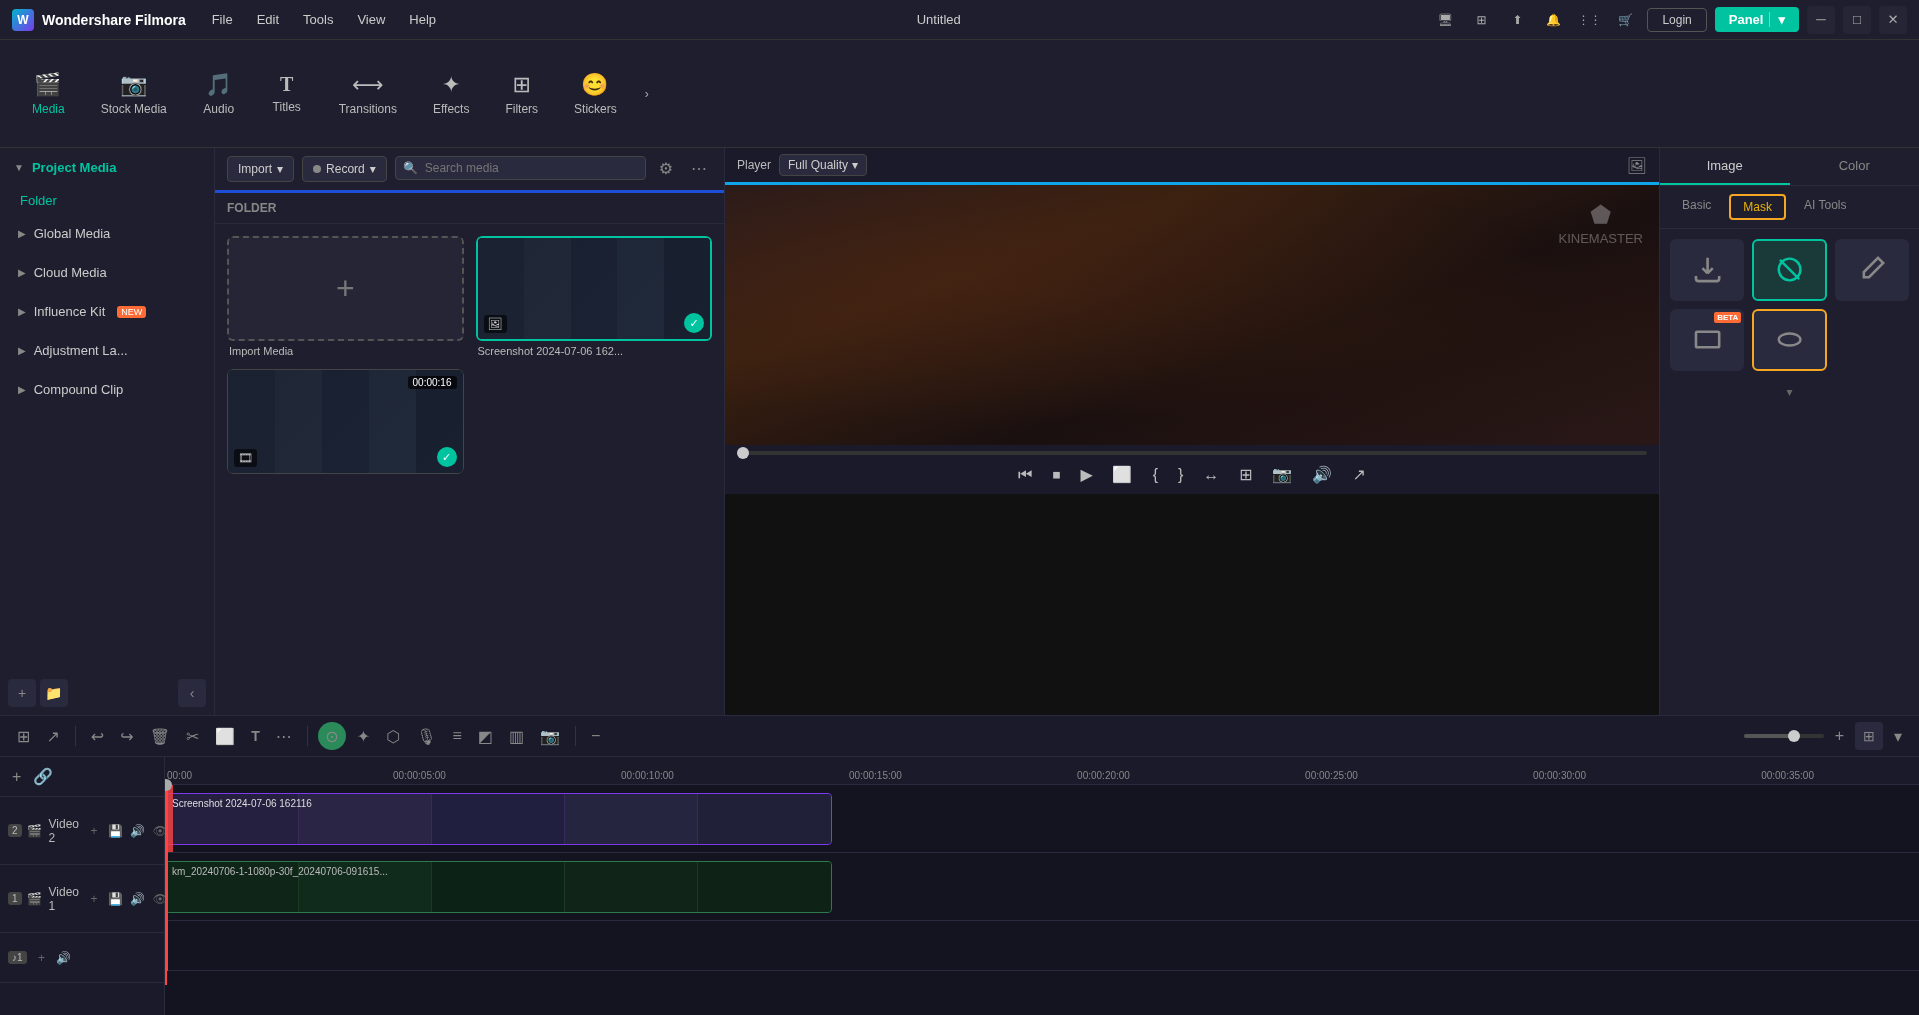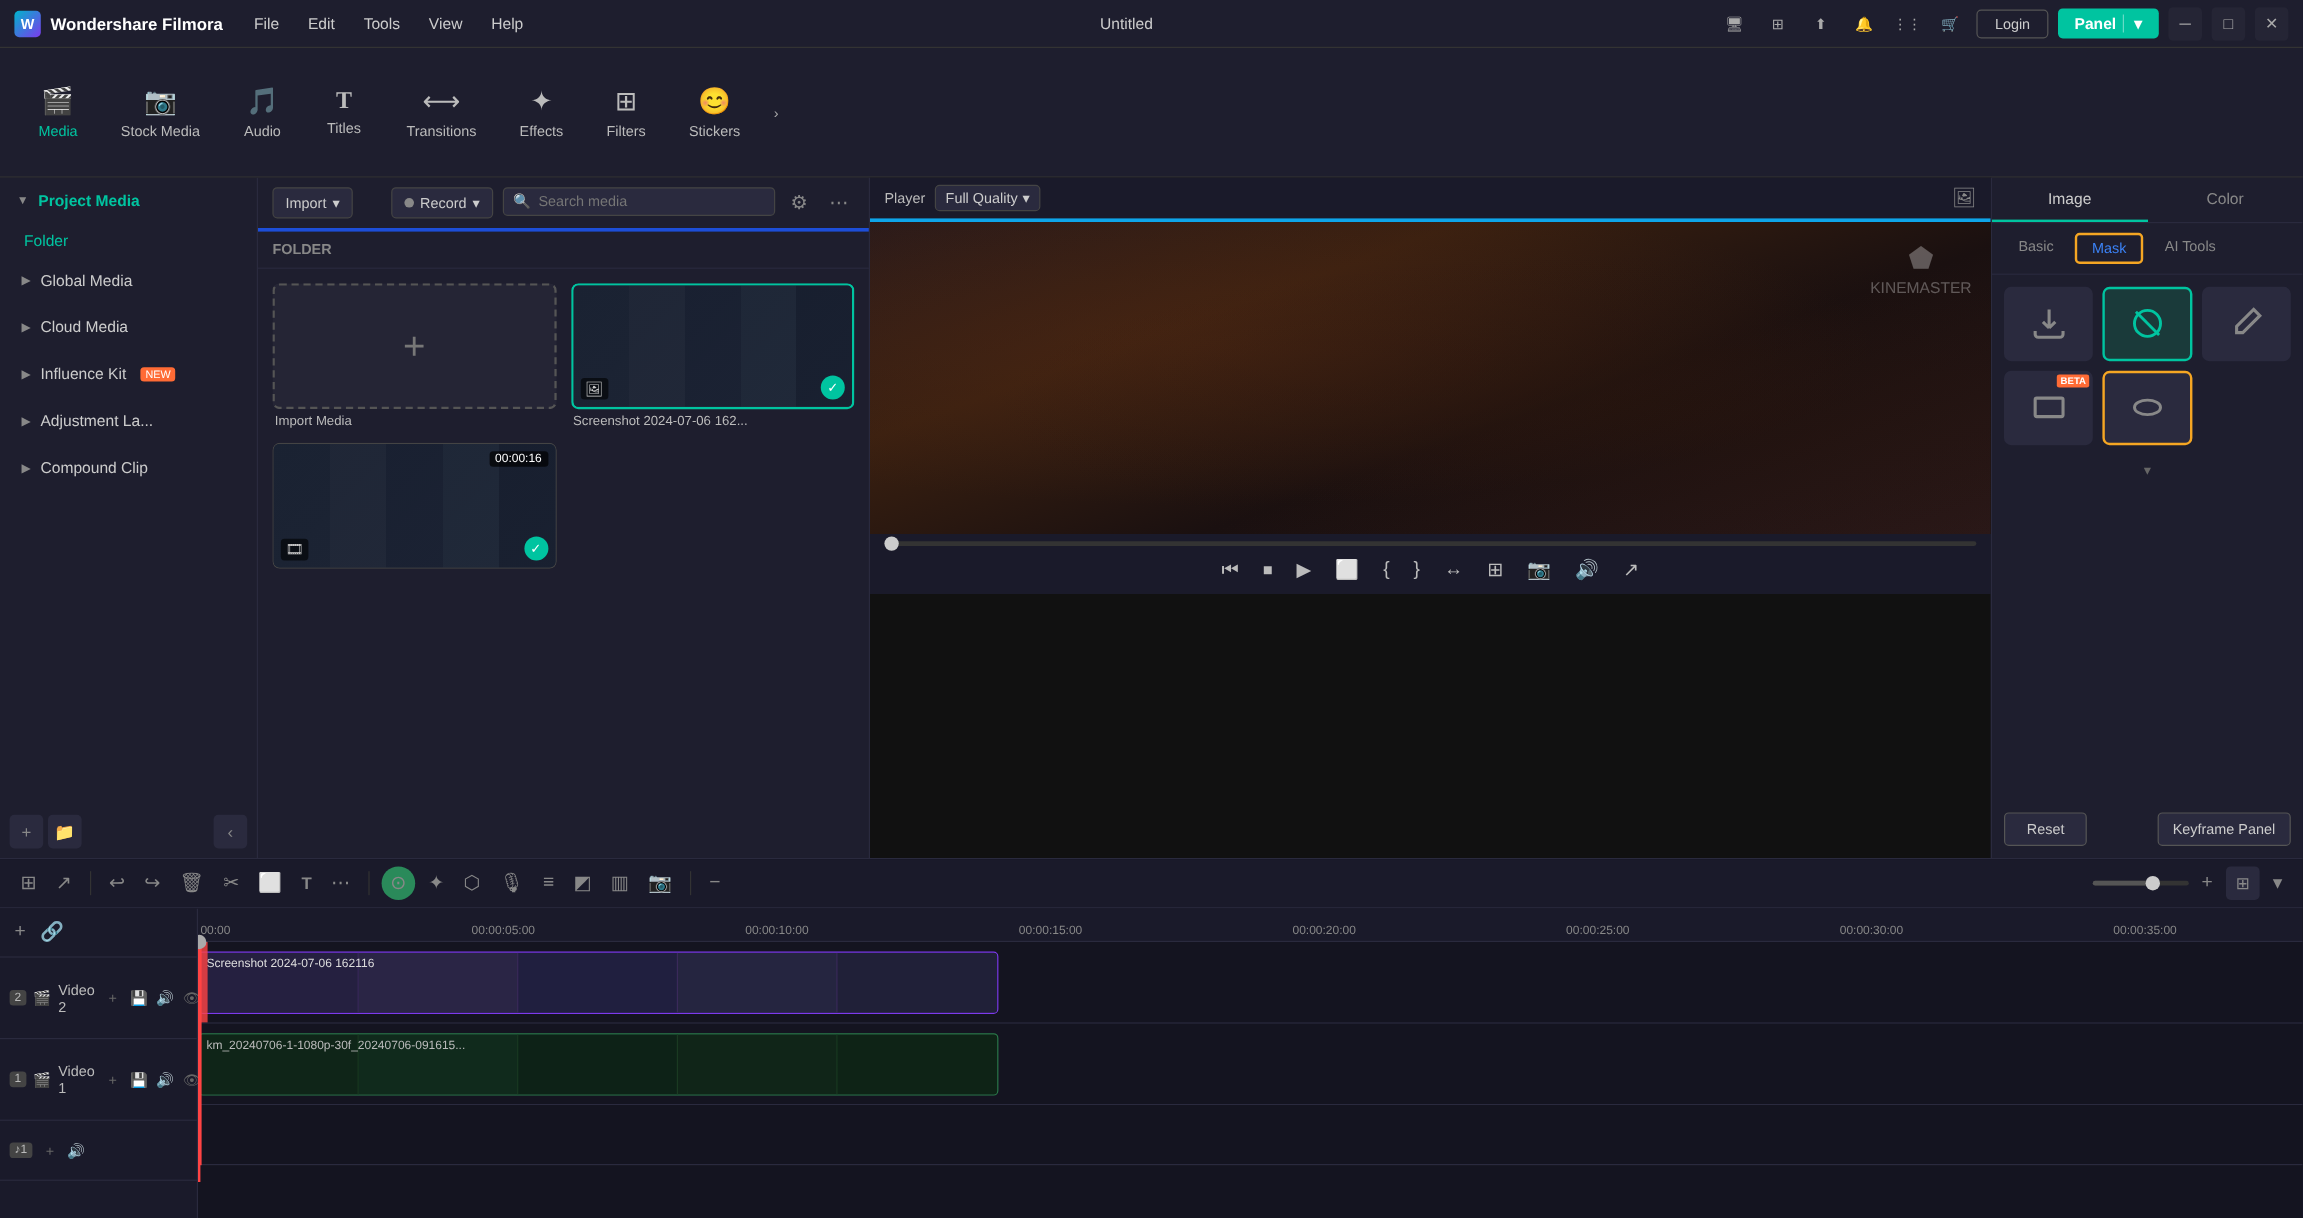--- a/index.html
+++ b/index.html
@@ -37,21 +37,21 @@
     .sidebar-item .s-label { font-size: 13px; color: #ccc; }
     .sidebar-item .badge-new { background: #ff6b35; color: #fff; font-size: 9px; padding: 1px 4px; border-radius: 3px; margin-left: 4px; }
     .sidebar-folder { padding: 6px 20px; cursor: pointer; color: #00c4a0; font-size: 13px; }
     .sidebar-bottom { margin-top: auto; padding: 8px; display: flex; gap: 4px; }
     .sidebar-bottom .sb-btn { background: #2a2a3e; border: none; color: #888; width: 28px; height: 28px; border-radius: 4px; cursor: pointer; display: flex; align-items: center; justify-content: center; font-size: 14px; }
 
     
     .media-panel { width: 510px; background: #1e1e2e; border-right: 1px solid #2a2a3e; display: flex; flex-direction: column; flex-shrink: 0; }
     .media-toolbar { display: flex; align-items: flex-start; gap: 8px; padding: 8px 12px; border-bottom: 3px solid #1d4ed8; }
     .import-btn { background: #2a2a3e; border: 1px solid #444; color: #ccc; padding: 5px 10px; border-radius: 4px; cursor: pointer; font-size: 12px; display: flex; align-items: center; gap: 5px; }
-    .record-btn { background: #2a2a3e; border: 1px solid #444; color: #ccc; padding: 5px 10px; border-radius: 4px; cursor: pointer; font-size: 12px; display: flex; align-items: center; gap: 5px; margin-left: 24px; }
+    .record-btn { background: #2a2a3e; border: 1px solid #444; color: #ccc; padding: 5px 10px; border-radius: 4px; cursor: pointer; font-size: 12px; display: flex; align-items: center; gap: 5px; }
     .record-btn .rec-dot { width: 8px; height: 8px; background: #888; border-radius: 50%; }
     .search-box { flex: 1; background: #2a2a3e; border: 1px solid #444; border-radius: 4px; display: flex; align-items: center; padding: 4px 8px; gap: 6px; }
     .search-box input { background: transparent; border: none; color: #ccc; font-size: 12px; flex: 1; outline: none; }
     .folder-label { padding: 8px 12px; font-size: 12px; color: #888; font-weight: 600; border-bottom: 1px solid #2a2a3e; }
     .media-item { position: relative; cursor: pointer; border-radius: 6px; overflow: hidden; }
     .media-item .thumb { width: 100%; height: 100px; background: #2a2a3e; display: flex; align-items: center; justify-content: center; border-radius: 6px; position: relative; }
     .media-item .thumb.import-thumb { border: 2px dashed #444; flex-direction: column; gap: 8px; color: #888; }
     .media-item .thumb.import-thumb .plus-icon { font-size: 28px; color: #888; }
     .media-label { font-size: 11px; color: #bbb; margin-top: 4px; padding: 0 2px; white-space: nowrap; overflow: hidden; text-overflow: ellipsis; }
     .media-scroll { display: flex; flex-direction: column; overflow-y: auto; flex: 1; }
@@ -321,21 +321,21 @@
     </div>
   </div>
 
   <div class="right-panel">
     <div class="right-tabs">
       <div class="right-tab active">Image</div>
       <div class="right-tab">Color</div>
     </div>
     <div class="mask-tabs">
       <div class="mask-tab">Basic</div>
-      <div class="mask-tab active" style="border:2px solid #f5a623;color:#3b82f6;border-radius:4px;">Mask</div>
+      <div class="mask-tab active" style="border:2px solid #f5a623;color:#eab308;border-radius:4px;">Mask</div>
       <div class="mask-tab">AI Tools</div>
     </div>
     <div class="mask-shapes">
 
       <div class="mask-shape" style="border:none;">
         <svg viewBox="0 0 24 24" fill="none" stroke="#888" stroke-width="2">
           <path d="M12 3v12m0 0l-4-4m4 4l4-4M3 17v2a2 2 0 002 2h14a2 2 0 002-2v-2"></path>
         </svg>
       </div>
 
@@ -362,24 +362,20 @@
       <div class="mask-shape" style="border:2px solid #f5a623;">
         <svg viewBox="0 0 24 24" fill="none" stroke="#888" stroke-width="2">
           <ellipse cx="12" cy="12" rx="9" ry="5"></ellipse>
         </svg>
       </div>
     </div>
     <div style="display:flex;justify-content:center;margin-top:4px;">
       <span style="color:#666;font-size:12px;">▾</span>
     </div>
     <div style="flex:1;"></div>
-    <div class="right-bottom">
-      <button class="reset-btn">Reset</button>
-      <button class="keyframe-btn">Keyframe Panel</button>
-    </div>
   </div>
 </div>
 
 <div class="timeline">
 
   <div class="timeline-toolbar">
     <button class="tl-btn">⊞</button>
     <button class="tl-btn">↗</button>
     <div class="tl-separator"></div>
     <button class="tl-btn">↩</button>

